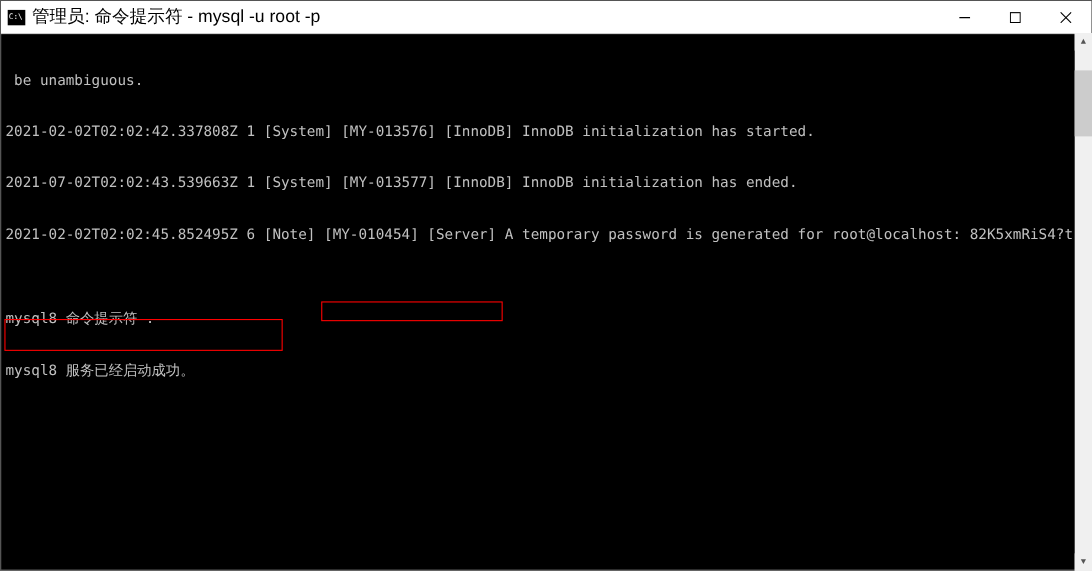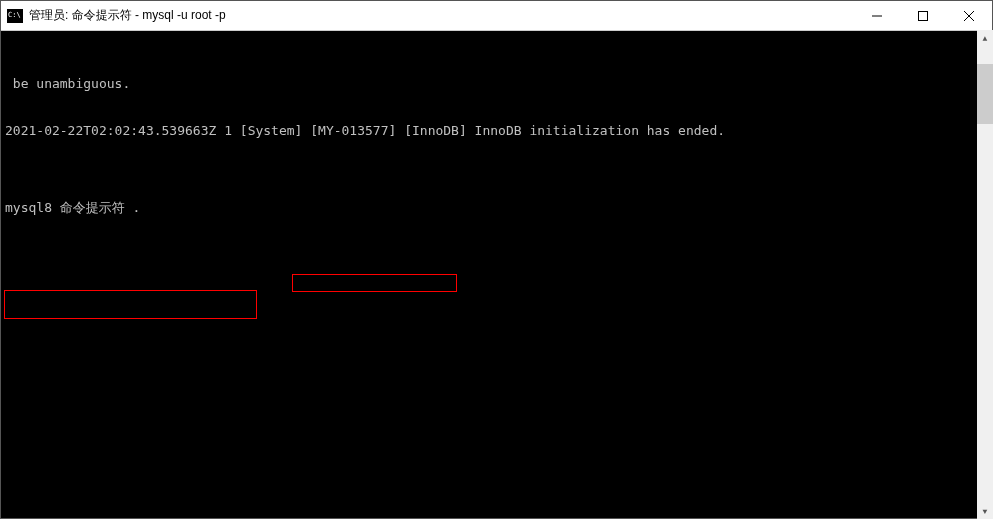--- a/index.html
+++ b/index.html
@@ -37,21 +37,21 @@
       position: absolute;
       color: #fff;
       font-size: 7px;
       top: 2px;
       left: 1px;
       font-family: Consolas, monospace;
     }
     .titlebar-title {
       flex: 1;
       font-family: "Microsoft YaHei", "Segoe UI", sans-serif;
-      font-size: 12px;
+      font-size: 16px;
       color: #000;
     }
     .titlebar-buttons {
       display: flex;
       height: 100%;
     }
     .titlebar-btn {
       width: 46px;
       height: 100%;
       display: flex;
@@ -59,21 +59,21 @@
       justify-content: center;
       font-family: "Segoe UI Symbol", sans-serif;
       font-size: 10px;
       color: #000;
     }
     .titlebar-btn.close { width: 46px; }
     .terminal {
       flex: 1;
       background: #000;
       color: #c0c0c0;
-      padding: 14px 4px;
+      padding: 4px 4px;
       overflow: hidden;
       position: relative;
       line-height: 15.5px;
       white-space: pre;
       font-family: "NSimSun", Consolas, monospace;
       font-size: 13px;
     }
     .terminal-line { white-space: pre; }
     .scrollbar {
       position: absolute;
@@ -127,23 +127,26 @@
       <div class="titlebar-btn close">
         <svg width="10" height="10" viewBox="0 0 10 10">
             <line x1="0" y1="0" x2="10" y2="10" stroke="#000" stroke-width="1"></line>
             <line x1="10" y1="0" x2="0" y2="10" stroke="#000" stroke-width="1"></line>
           </svg>
       </div>
     </div>
   </div>
   <div class="terminal">
     <div class="terminal-line"> be unambiguous.</div>
-    <div class="terminal-line">2021-02-22T02:02:43.539663Z 1 [System] [MY-013577] [InnoDB] InnoDB initialization has ended.</div>
+    <div class="terminal-line">2021-02-02T02:02:42.337808Z 1 [System] [MY-013576] [InnoDB] InnoDB initialization has started.</div>
+    <div class="terminal-line">2021-07-02T02:02:43.539663Z 1 [System] [MY-013577] [InnoDB] InnoDB initialization has ended.</div>
+    <div class="terminal-line">2021-02-02T02:02:45.852495Z 6 [Note] [MY-010454] [Server] A temporary password is generated for root@localhost: 82K5xmRiS4?t</div>
     <div class="terminal-line"></div>
     <div class="terminal-line">mysql8 命令提示符 .</div>
+    <div class="terminal-line">mysql8 服务已经启动成功。</div>
     <div class="terminal-line"></div>
     <div class="terminal-line"></div>
     
     
     <div class="terminal-line"></div>
     
     
     
     
     

